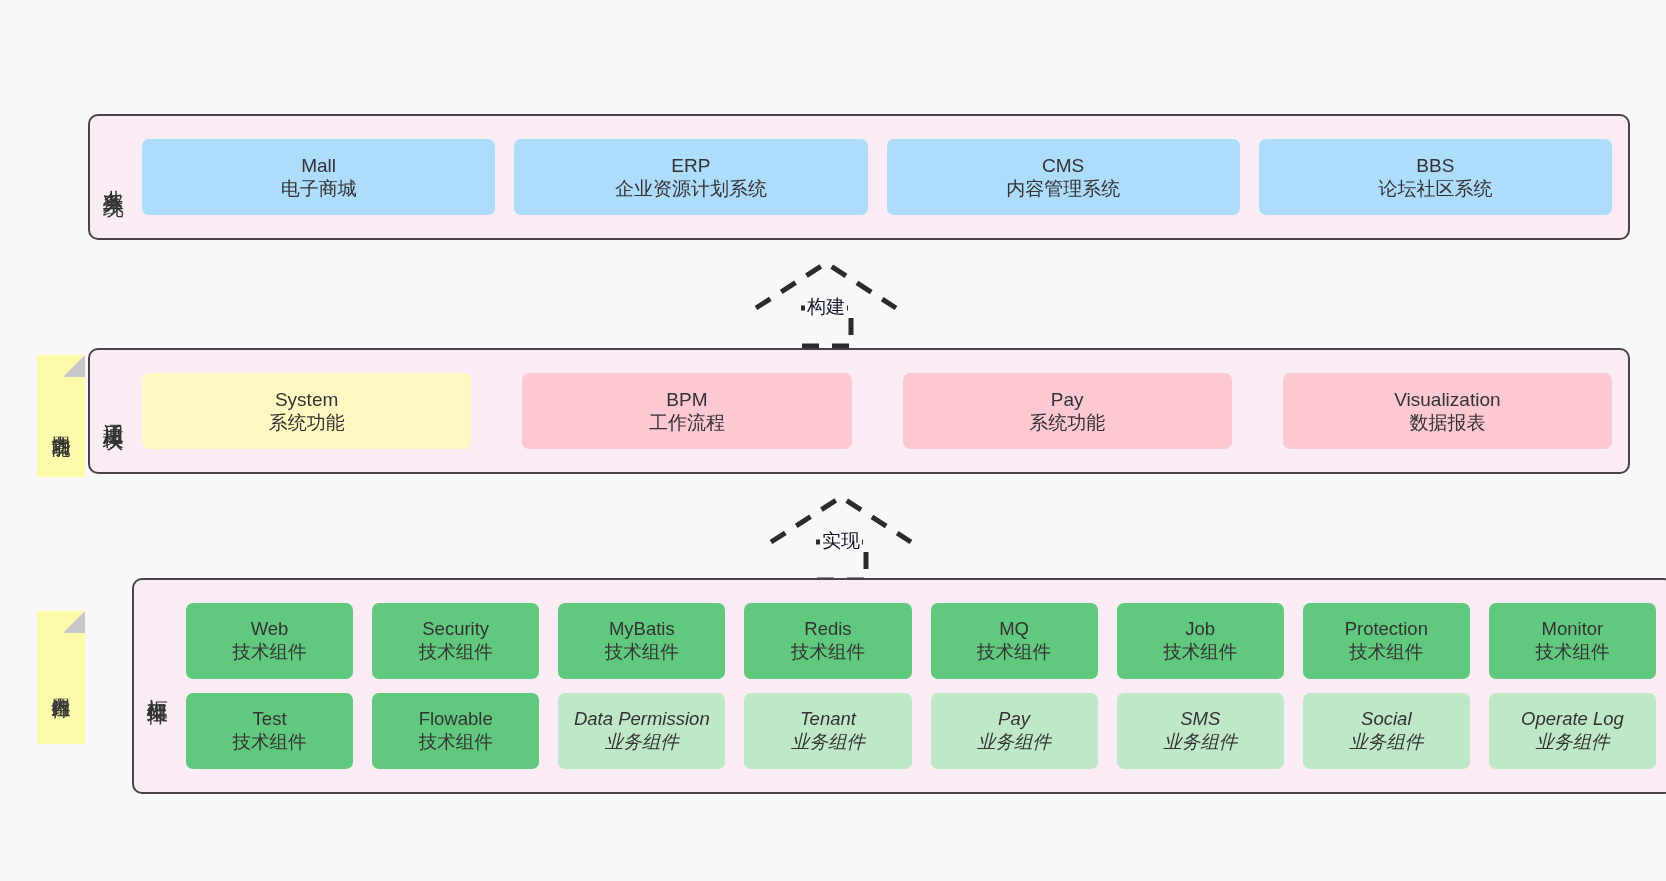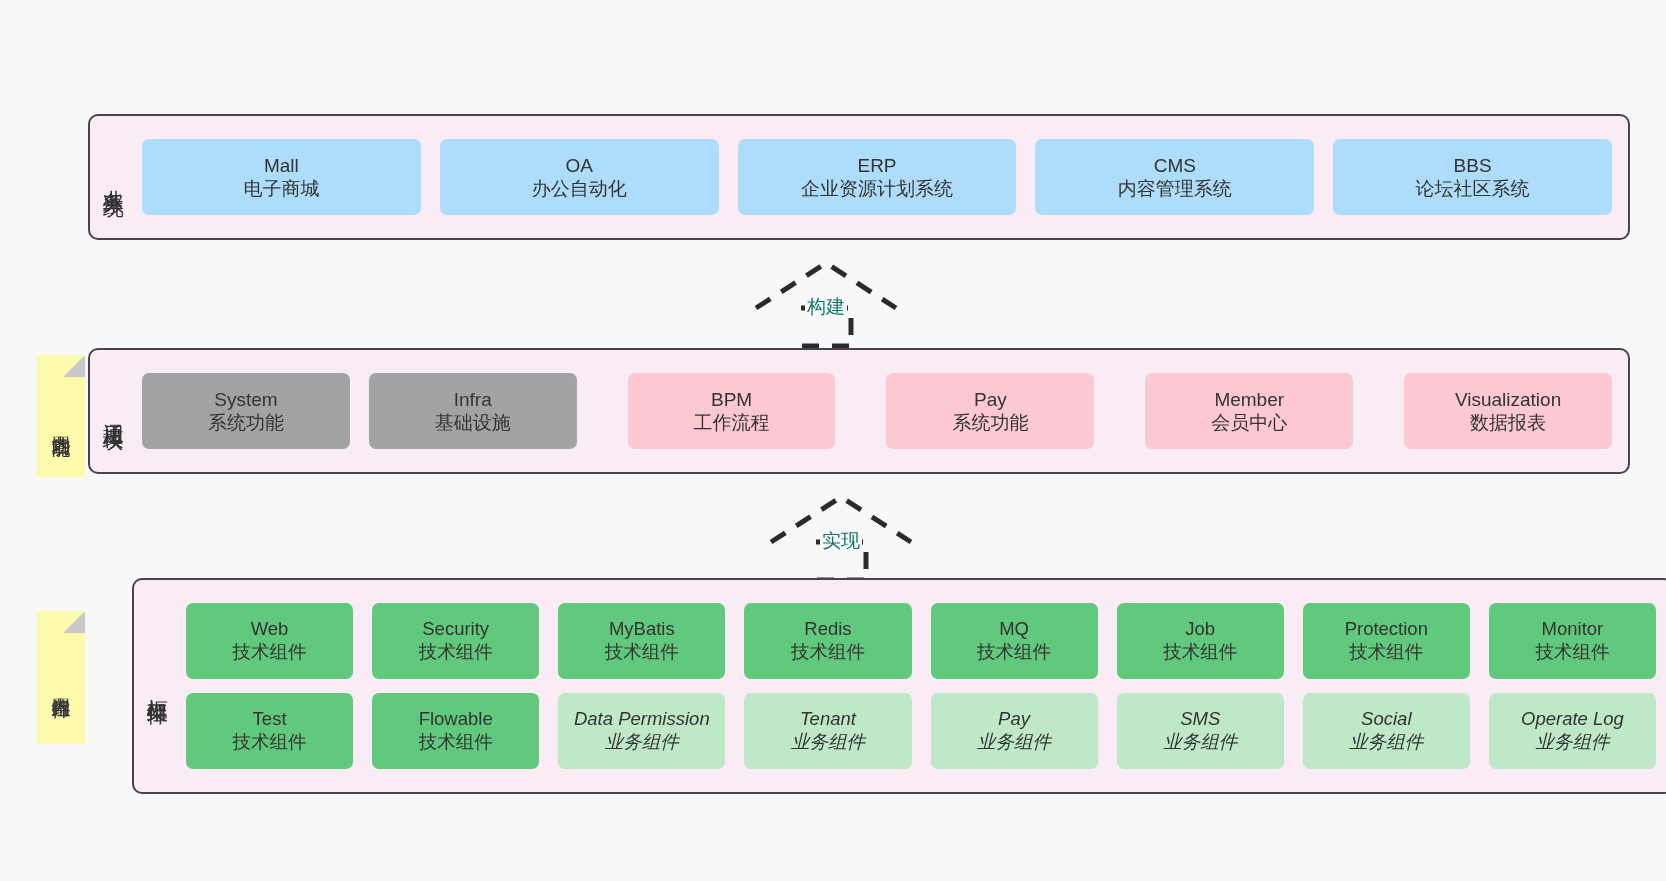--- a/index.html
+++ b/index.html
@@ -81,21 +81,21 @@
   #layer-business .cell { background: #aedcfb; height: 76px; }
 
   
   #layer-modules {
     left: 88px;
     top: 348px;
     width: 1542px;
     height: 126px;
   }
   #layer-modules .cell { height: 76px; }
-  .c-red   { background: #a3a3a3; }
+  .c-red   { background: #fef9c3; }
   .c-pink  { background: #fcc9d3; margin-left: 32px; }
 
   
   #layer-framework {
     left: 88px;
     top: 578px;
     width: 1542px;
     height: 216px;
     margin-left: 44px;
   }
@@ -137,44 +137,40 @@
     width: 150px;
     height: 88px;
   }
   .connector svg { display: block; overflow: visible; }
   .connector .conn-label {
     position: absolute;
     left: 50%;
     transform: translateX(-50%);
     top: 36px;
     font-size: 19px;
-    color: #0f766e;
+    color: #0f172a;
     background: #f8f8f8;
     padding: 0 2px;
     white-space: nowrap;
   }
   #connector-build { left: 751px; top: 258px; }
   #connector-impl  { left: 766px; top: 492px; }
 </style>
 </head>
 <body>
 
 <div class="layer" id="layer-business">
   <div class="layer-title">业务系统</div>
   <div class="layer-body">
     <div class="row">
       <div class="cell">
         <span class="ttl">Mall</span>
         <span class="sub">电子商城</span>
       </div>
       <div class="cell">
-        <span class="ttl">OA</span>
-        <span class="sub">办公自动化</span>
-      </div>
-      <div class="cell">
         <span class="ttl">ERP</span>
         <span class="sub">企业资源计划系统</span>
       </div>
       <div class="cell">
         <span class="ttl">CMS</span>
         <span class="sub">内容管理系统</span>
       </div>
       <div class="cell">
         <span class="ttl">BBS</span>
         <span class="sub">论坛社区系统</span>
@@ -195,35 +191,27 @@
   <span>内置功能</span>
 </div>
 <div class="layer" id="layer-modules">
   <div class="layer-title">通用模块</div>
   <div class="layer-body">
     <div class="row">
       <div class="cell c-red">
         <span class="ttl">System</span>
         <span class="sub">系统功能</span>
       </div>
-      <div class="cell c-red">
-        <span class="ttl">Infra</span>
-        <span class="sub">基础设施</span>
-      </div>
       <div class="cell c-pink">
         <span class="ttl">BPM</span>
         <span class="sub">工作流程</span>
       </div>
       <div class="cell c-pink">
         <span class="ttl">Pay</span>
         <span class="sub">系统功能</span>
-      </div>
-      <div class="cell c-pink">
-        <span class="ttl">Member</span>
-        <span class="sub">会员中心</span>
       </div>
       <div class="cell c-pink">
         <span class="ttl">Visualization</span>
         <span class="sub">数据报表</span>
       </div>
     </div>
   </div>
 </div>
 
 <div class="connector" id="connector-impl">

